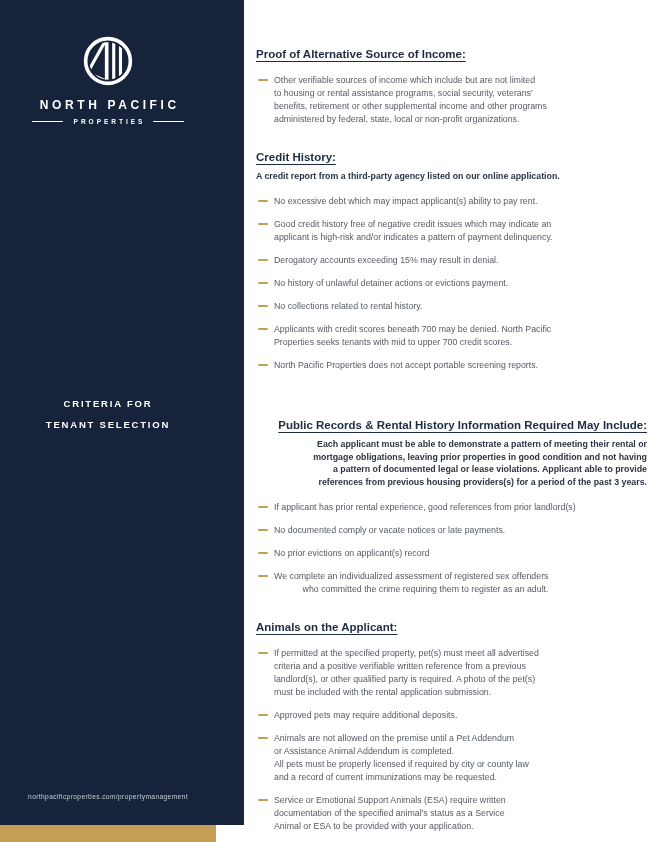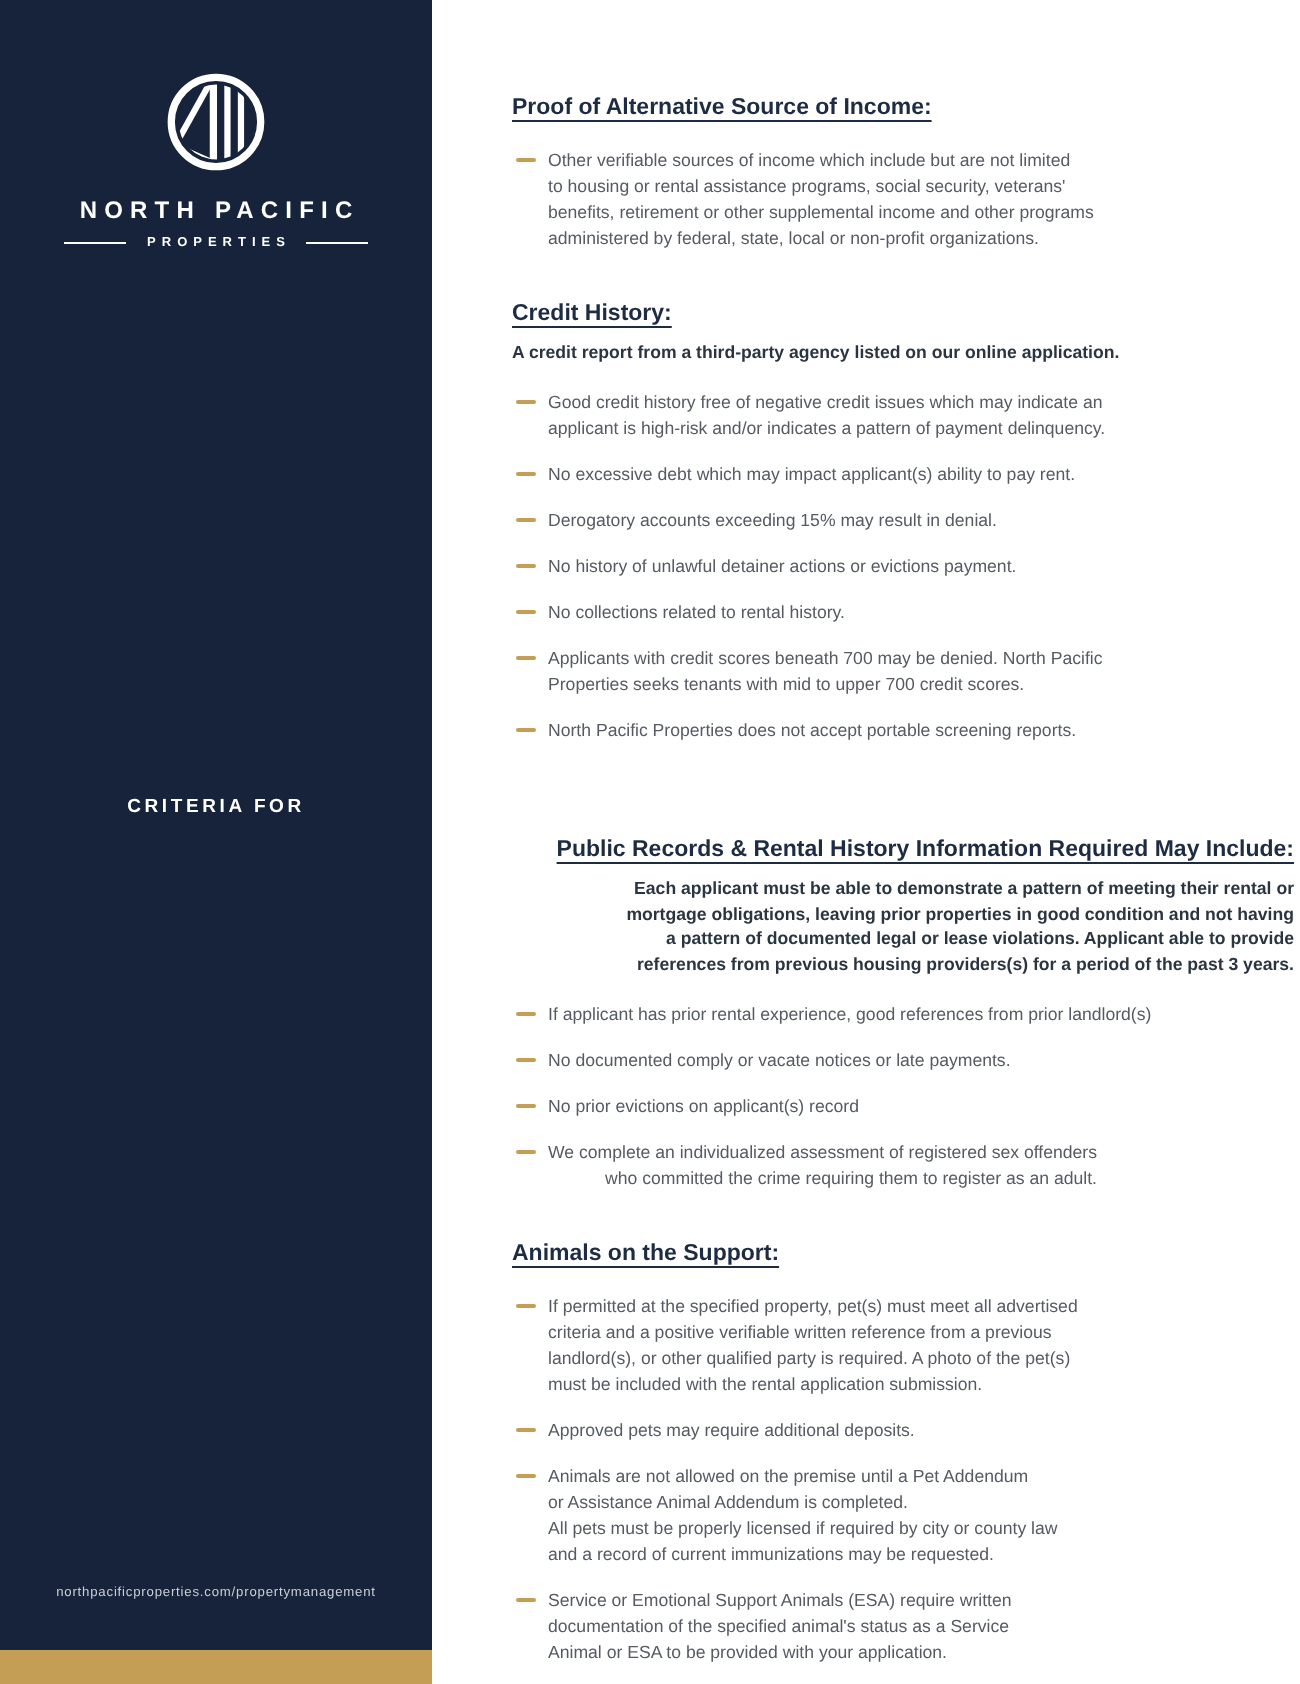--- a/index.html
+++ b/index.html
@@ -17,21 +17,21 @@
   .page{
     position:relative;
     width:650px;height:842px;
     background:#ffffff;
     overflow:hidden;
     margin:0 auto;
   }
   
   .sidebar{
     position:absolute;left:0;top:0;
-    width:216px;height:825px;
+    width:244px;height:825px;
     background:var(--sidebar-bg);
   }
   .gold-bar{
     position:absolute;left:0;top:825px;
     width:216px;height:17px;
     background:var(--accent-gold);
   }
   .logo-block{
     position:absolute;top:35px;left:0;width:216px;
     display:flex;flex-direction:column;align-items:center;
@@ -143,20 +143,21 @@
       <div class="brand-name">NORTH PACIFIC</div>
       <div class="brand-sub-row">
         <span class="brand-rule"></span>
         <span class="brand-sub">PROPERTIES</span>
         <span class="brand-rule"></span>
       </div>
     </div>
 
     <div class="sidebar-title">
       <div>CRITERIA FOR</div>
+      <div>TENANT SELECTION</div>
     </div>
 
     <div class="sidebar-url">northpacificproperties.com/propertymanagement</div>
   </aside>
 
   <div class="gold-bar"></div>
 
   <main class="content" id="sections-root">
     <section class="section">
       <h2 class="section-heading">Proof of Alternative Source of Income:</h2>
@@ -171,27 +172,27 @@
     </div>
   </div>
     </section>
 
     <section class="section">
       <h2 class="section-heading">Credit History:</h2>
       <p class="section-intro">A credit report from a third-party agency listed on our online application.</p>
       <div class="bullet-list">
     <div class="bullet">
       <span class="bullet-dash"></span>
+      <span class="bullet-text">No excessive debt which may impact applicant(s) ability to pay rent.</span>
+    </div>
+
+    <div class="bullet">
+      <span class="bullet-dash"></span>
       <span class="bullet-text">Good credit history free of negative credit issues which may indicate an
 applicant is high-risk and/or indicates a pattern of payment delinquency.</span>
-    </div>
-
-    <div class="bullet">
-      <span class="bullet-dash"></span>
-      <span class="bullet-text">No excessive debt which may impact applicant(s) ability to pay rent.</span>
     </div>
 
     <div class="bullet">
       <span class="bullet-dash"></span>
       <span class="bullet-text">Derogatory accounts exceeding 15% may result in denial.</span>
     </div>
 
     <div class="bullet">
       <span class="bullet-dash"></span>
       <span class="bullet-text">No history of unlawful detainer actions or evictions payment.</span>
@@ -239,21 +240,21 @@
 
     <div class="bullet">
       <span class="bullet-dash"></span>
       <span class="bullet-text">We complete an individualized assessment of registered sex offenders
 who committed the crime requiring them to register as an adult.</span>
     </div>
   </div>
     </section>
 
     <section class="section">
-      <h2 class="section-heading">Animals on the Support:</h2>
+      <h2 class="section-heading">Animals on the Applicant:</h2>
 
       <div class="bullet-list">
     <div class="bullet">
       <span class="bullet-dash"></span>
       <span class="bullet-text">If permitted at the specified property, pet(s) must meet all advertised
 criteria and a positive verifiable written reference from a previous
 landlord(s), or other qualified party is required. A photo of the pet(s)
 must be included with the rental application submission.</span>
     </div>
 

